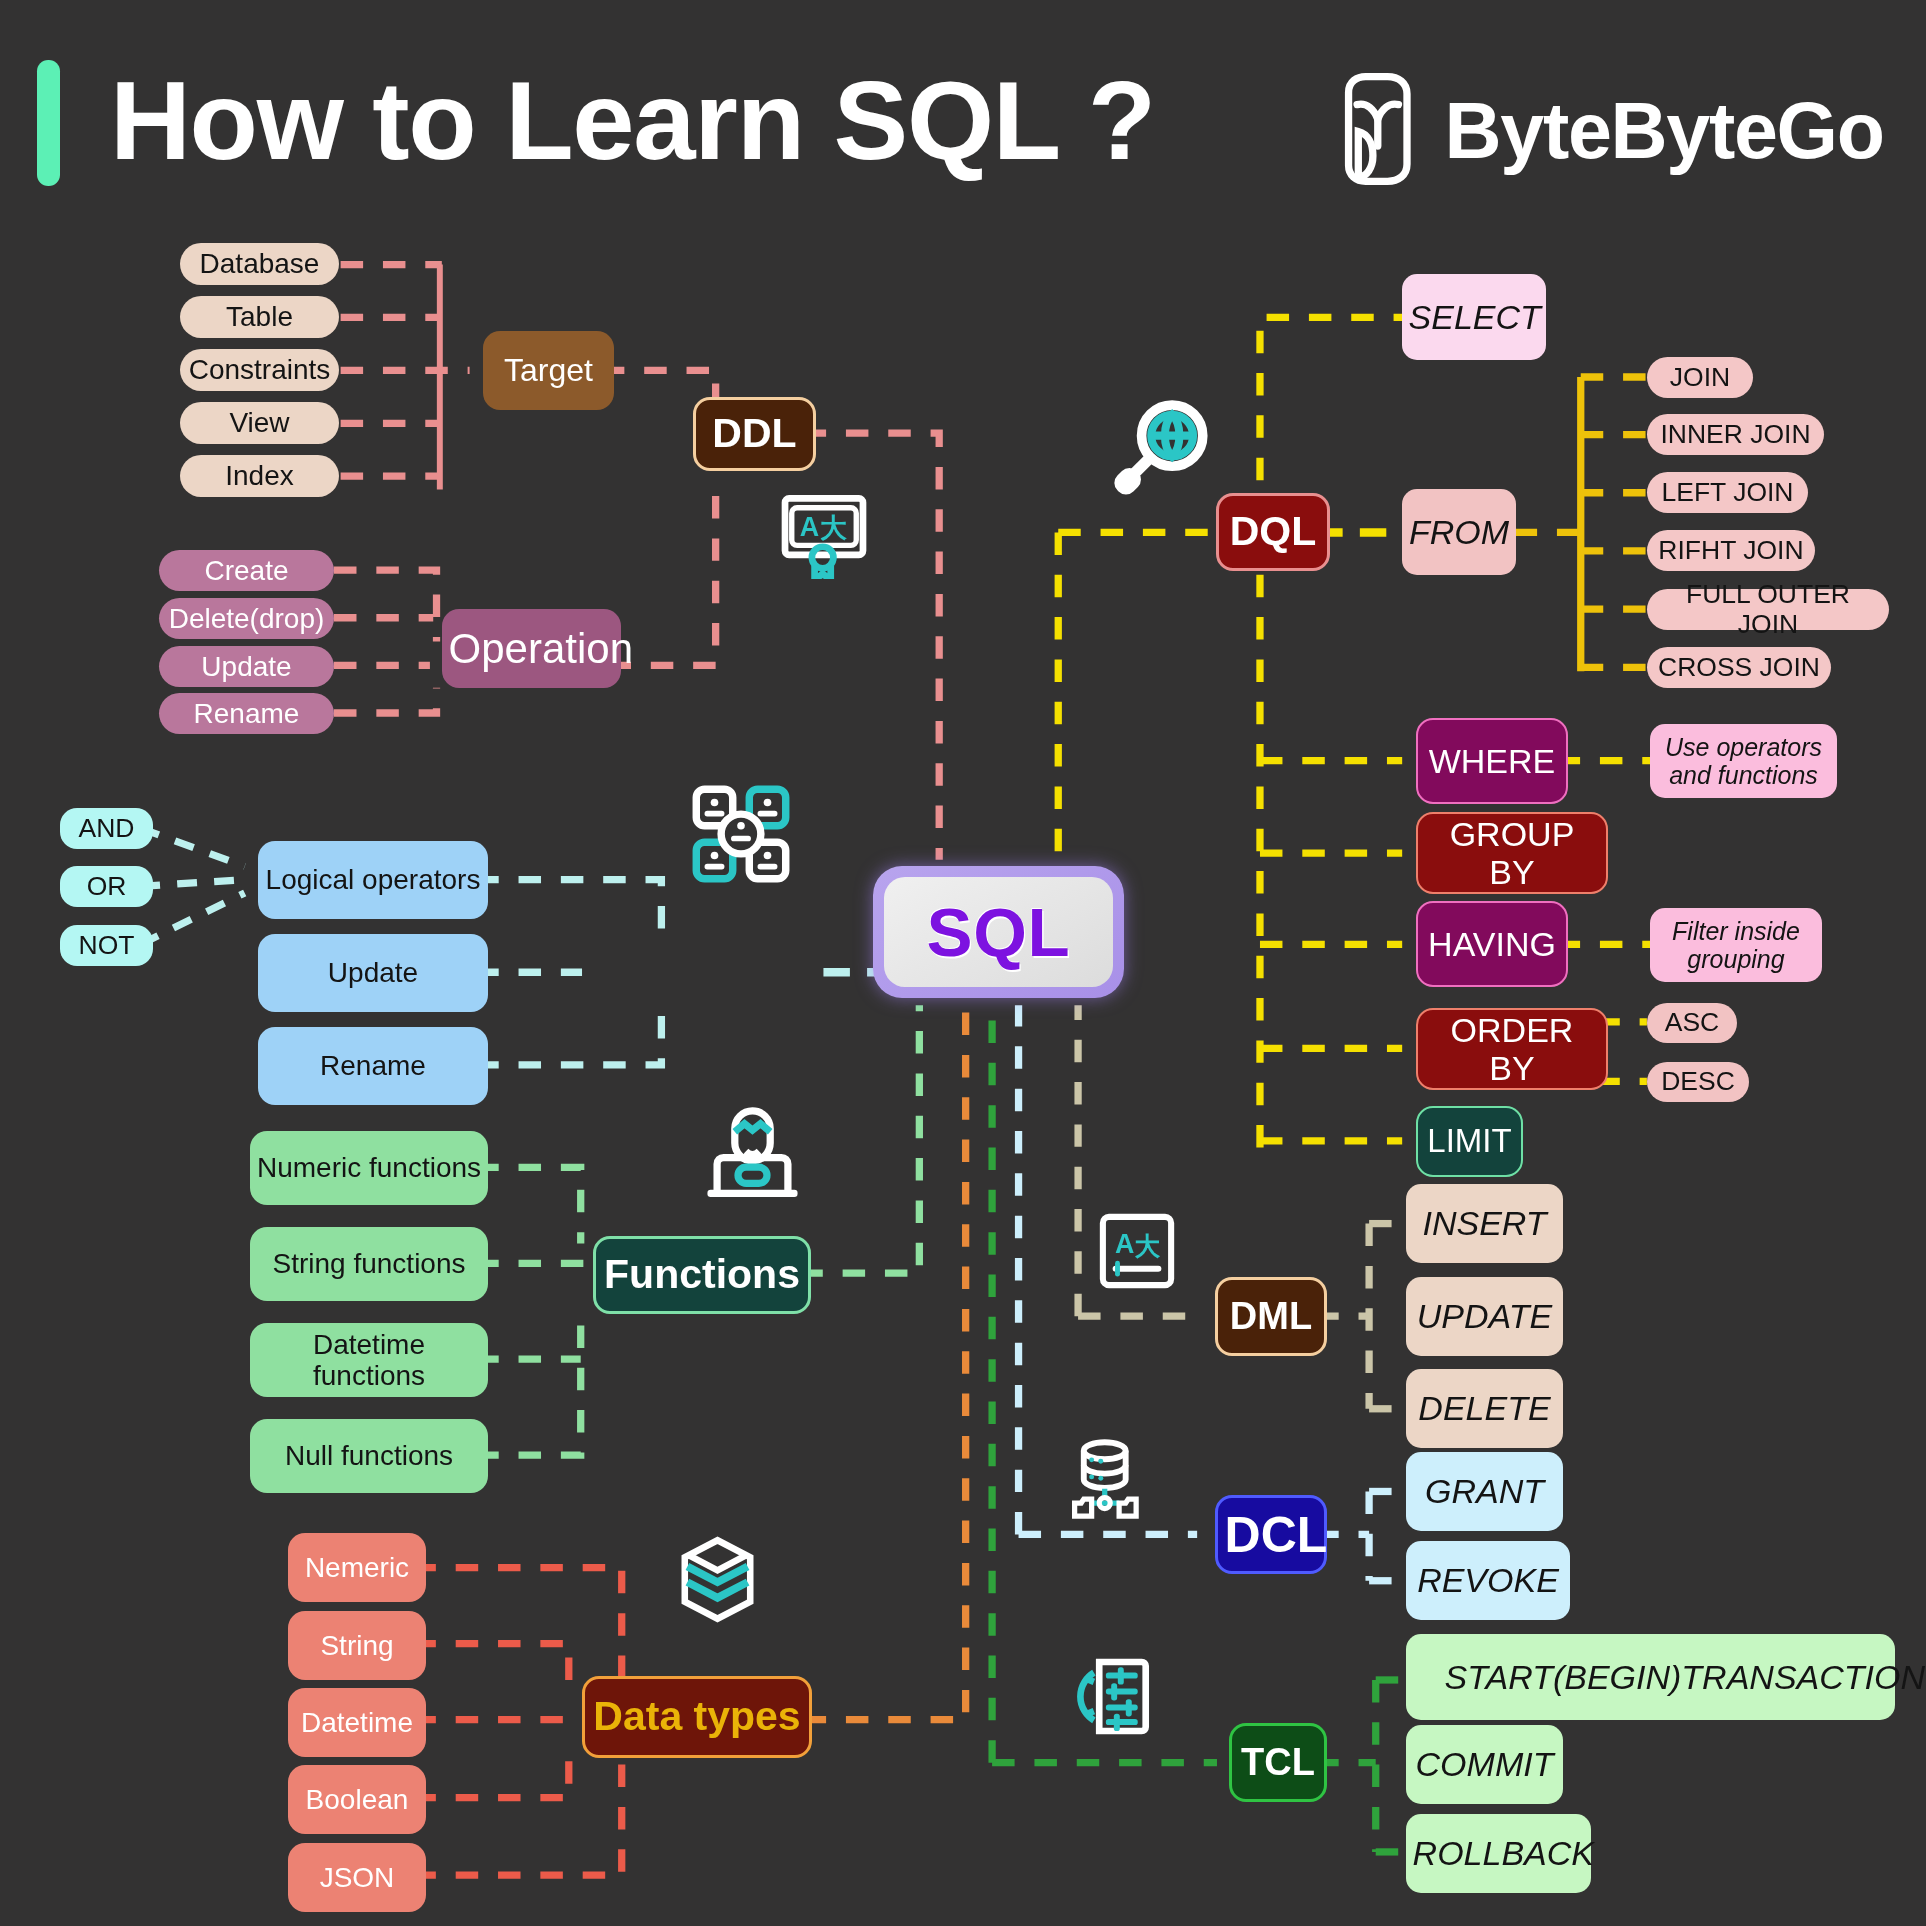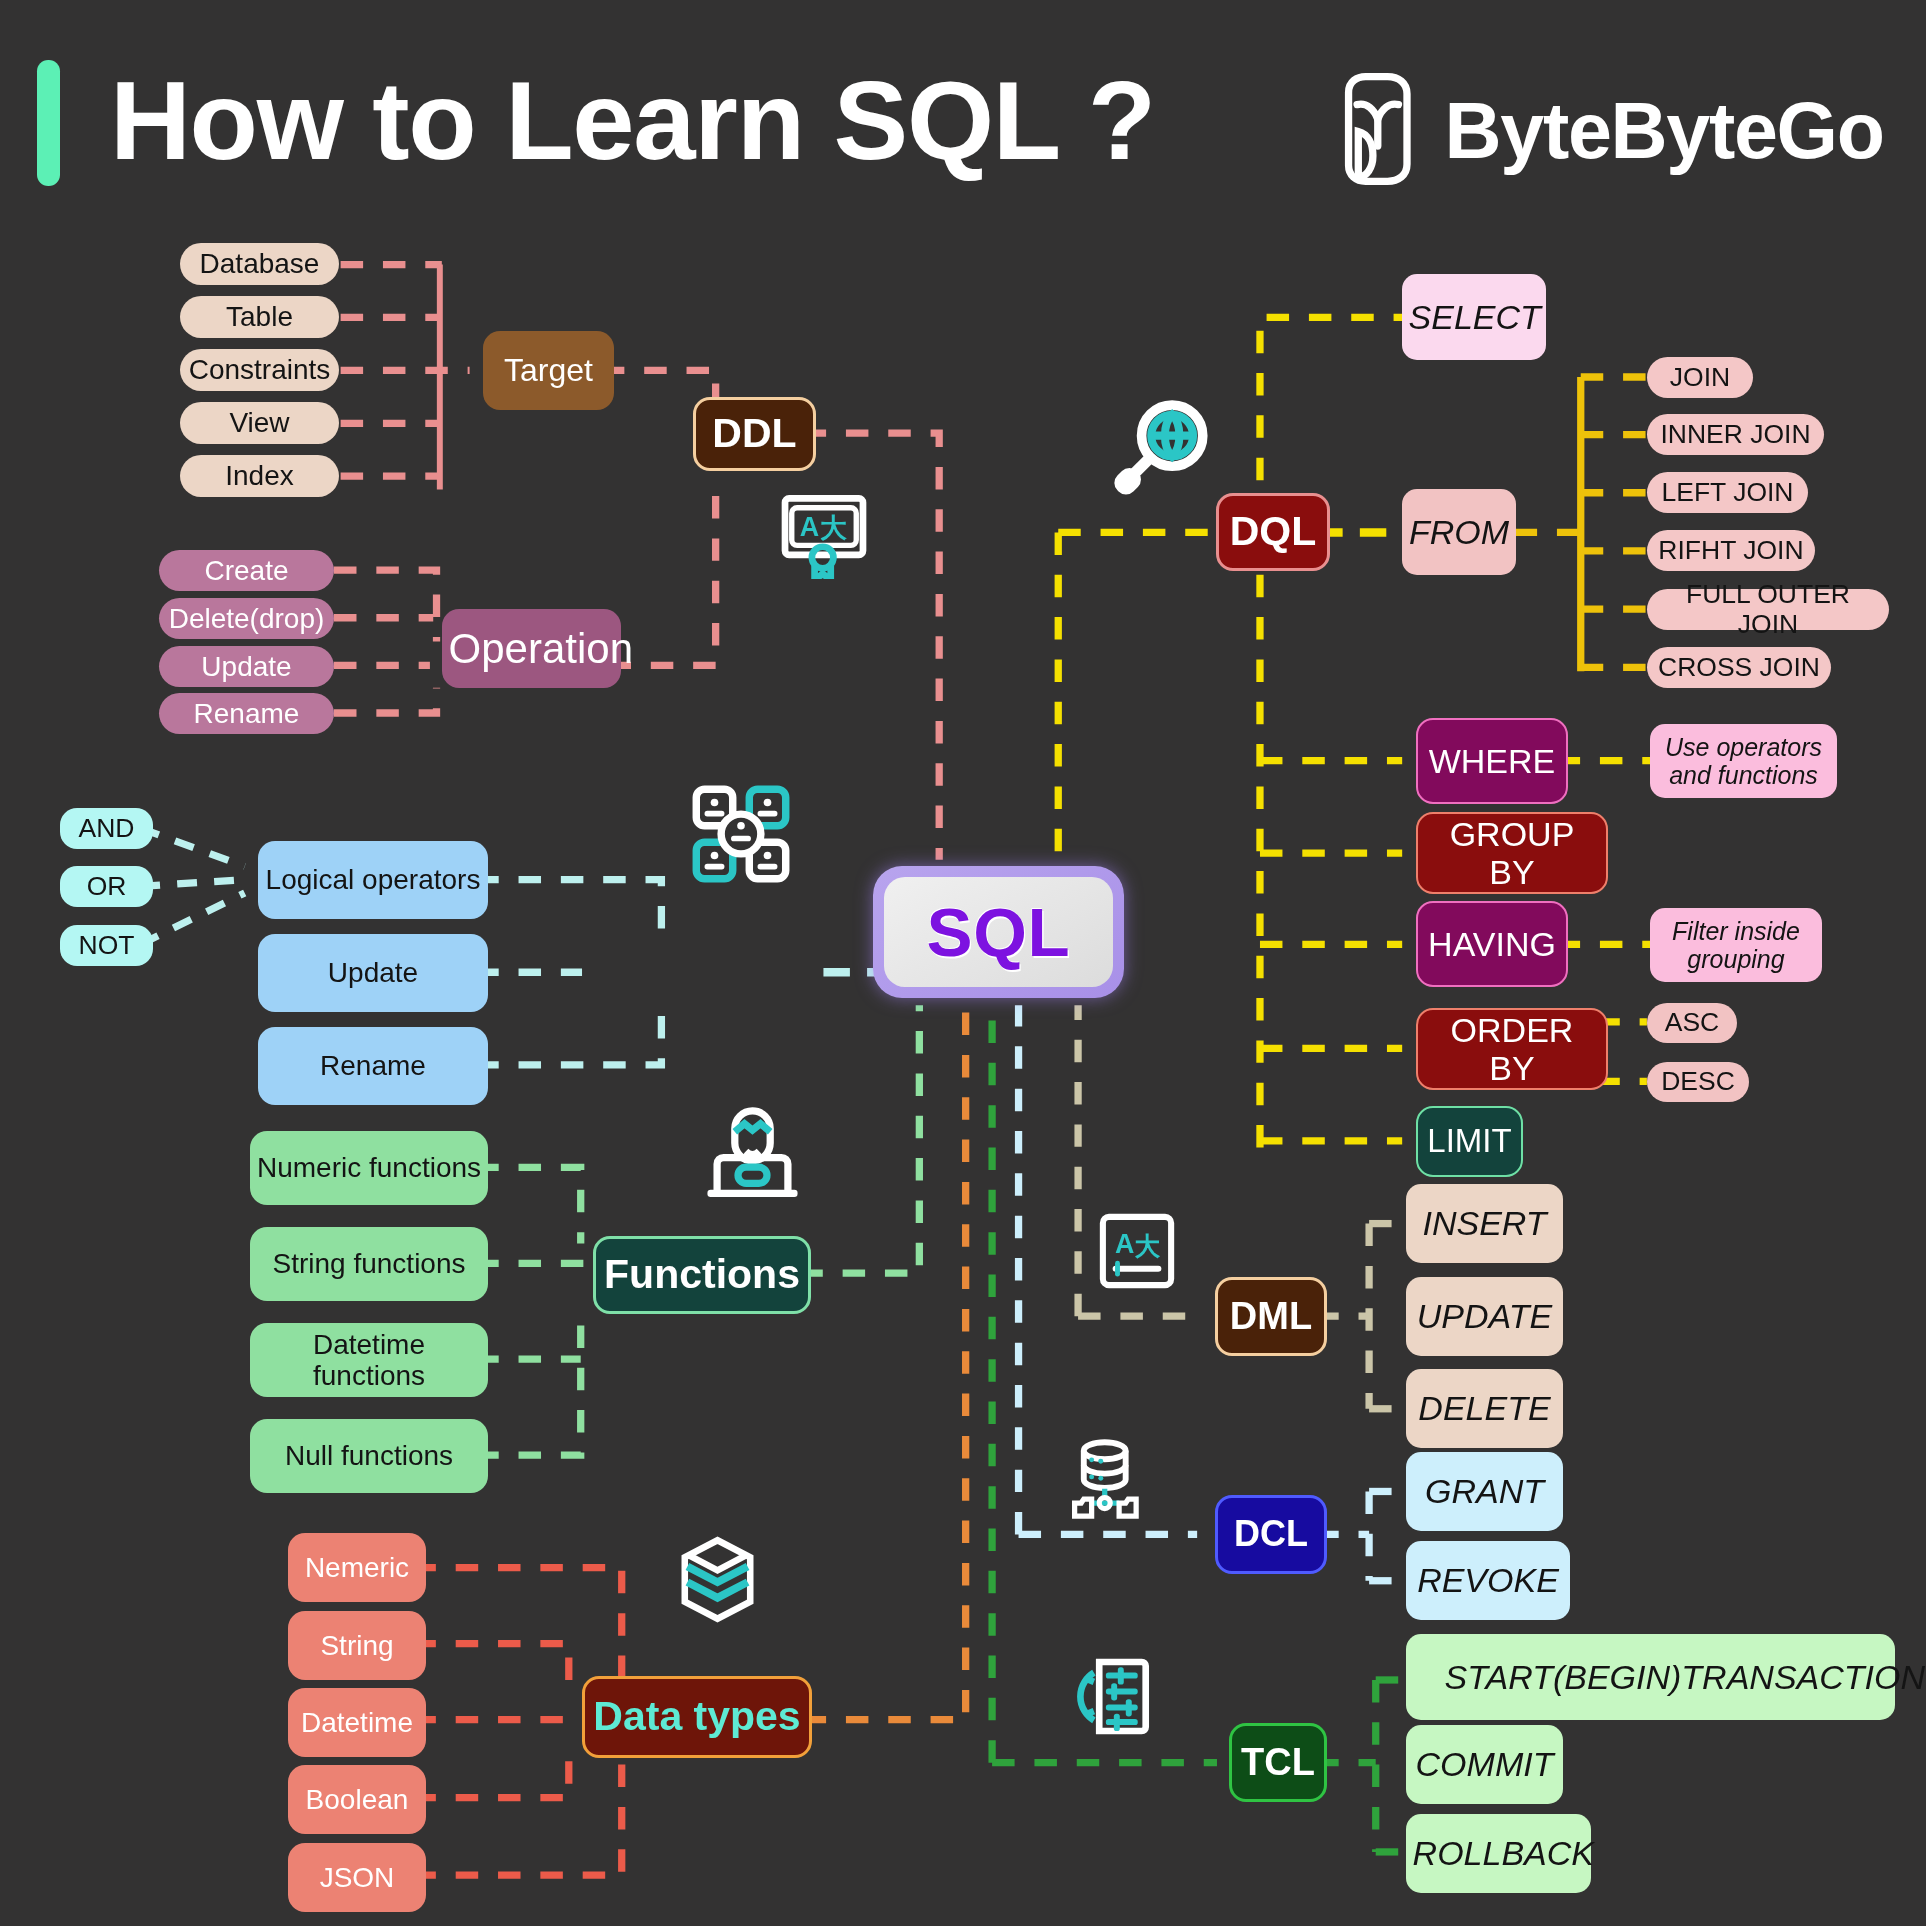--- a/index.html
+++ b/index.html
@@ -69,26 +69,26 @@
   .t-limit{background:#13433c;color:#ffffff;font-size:33px;border:2.6px solid #6ee0a5;}
 
   .t-logic{background:#9ed2f7;color:#141414;font-size:28px;}
   .t-andor{background:#b4f7f3;color:#141414;font-size:26.5px;}
   .t-operators{background:#11344e;color:#ffffff;font-size:41px;font-weight:bold;border:3.3px solid #5bb7e8;}
 
   .t-func-item{background:#8fe0a0;color:#141414;font-size:28px;}
   .t-functions{background:#13433c;color:#ffffff;font-size:41px;font-weight:bold;border:3.3px solid #7fe0a8;}
 
   .t-dtype-item{background:#ec8273;color:#ffffff;font-size:28px;}
-  .t-datatypes{background:#6e1509;color:#5eead4;font-size:41px;font-weight:bold;border:3.3px solid #f2a03a;}
+  .t-datatypes{background:#6e1509;color:#eab308;font-size:41px;font-weight:bold;border:3.3px solid #f2a03a;}
 
   .t-dml{background:#4a2209;color:#ffffff;font-size:38px;font-weight:bold;border:3.3px solid #f5cfa0;}
   .t-dml-item{background:#ecd6c6;color:#141414;font-size:34px;}
 
-  .t-dcl{background:#170ba0;color:#ffffff;font-size:36px;font-weight:bold;border:3.3px solid #4f5bff;}
+  .t-dcl{background:#170ba0;color:#ffffff;font-size:50px;font-weight:bold;border:3.3px solid #4f5bff;}
   .t-dcl-item{background:#cdeffc;color:#141414;font-size:34px;}
 
   .t-tcl{background:#0d4d17;color:#ffffff;font-size:38px;font-weight:bold;border:3.3px solid #2fc443;}
   .t-tcl-item{background:#c6f7c2;color:#141414;font-size:34px;}
 
   
   #sql-node{
     position:absolute;left:873px;top:866px;width:251px;height:132px;
     border-radius:29px;
     background:linear-gradient(145deg,#b8a4ee,#a890e8);

